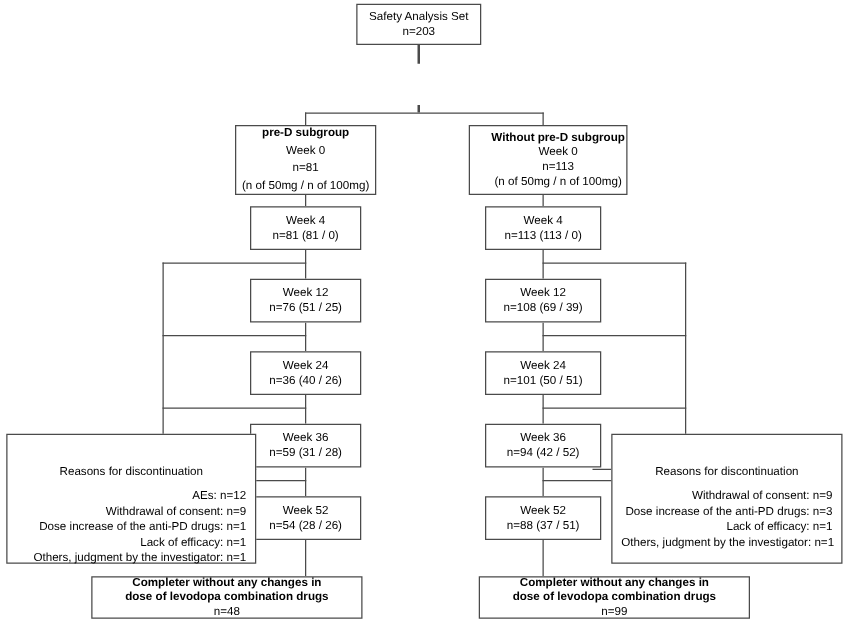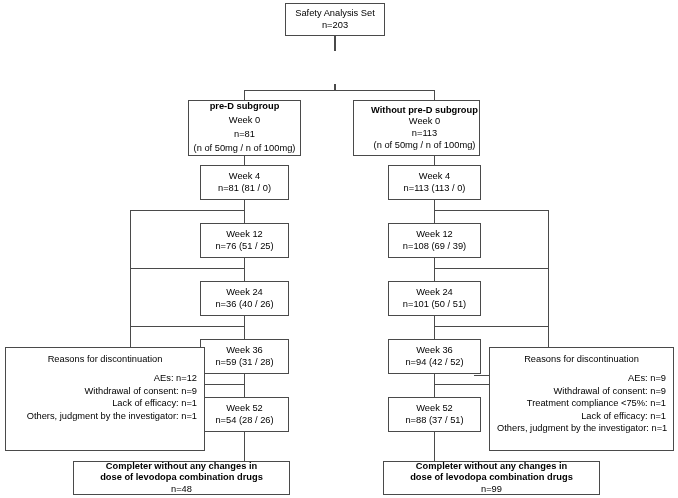--- a/index.html
+++ b/index.html
@@ -35,21 +35,21 @@
   .box .ln { display: block; white-space: nowrap; }
   .box .bold { font-weight: bold; }
   .reasons {
     position: absolute;
     box-sizing: border-box;
     border: 1.2px solid #4a4a4a;
     background: #ffffff;
     z-index: 3;
     font-size: 9.3px;
     line-height: 12.4px;
-    padding: 5px 7px 5px 7px;
+    padding: 23px 7px 5px 7px;
   }
   .reasons .title {
     text-align: center;
     display: block;
     margin-bottom: 7px;
     white-space: nowrap;
   }
   .reasons .ritem {
     text-align: right;
     display: block;
@@ -110,21 +110,21 @@
   </div>
 
 
   <div class="box" style="left:188px; top:100px; width:113px; height:56px;justify-content:space-between;">
     <span class="ln bold">pre-D subgroup</span>
     <span class="ln">Week 0</span>
     <span class="ln">n=81</span>
     <span class="ln">(n of 50mg / n of 100mg)</span>
   </div>
 
-  <div class="box" style="left:353px; top:100px; width:127px; height:56px;padding-left:16px;">
+  <div class="box" style="left:375px; top:100px; width:127px; height:56px;padding-left:16px;">
     <span class="ln bold">Without pre-D subgroup</span>
     <span class="ln">Week 0</span>
     <span class="ln">n=113</span>
     <span class="ln">(n of 50mg / n of 100mg)</span>
   </div>
 
   <div class="box" style="left:200px; top:165px; width:89px; height:35px;">
     <span class="ln">Week 4</span>
     <span class="ln">n=81 (81 / 0)</span>
   </div>
@@ -163,29 +163,29 @@
   </div>
   <div class="box" style="left:388px; top:397px; width:93px; height:35px;">
     <span class="ln">Week 52</span>
     <span class="ln">n=88 (37 / 51)</span>
   </div>
 
   <div class="reasons" style="left:5px; top:347px; width:200px; height:104px;">
     <span class="title">Reasons for discontinuation</span>
     <span class="ritem">AEs: n=12</span>
     <span class="ritem">Withdrawal of consent: n=9</span>
+    <span class="ritem">Dose increase of the anti-PD drugs: n=1</span>
     <span class="ritem">Lack of efficacy: n=1</span>
     <span class="ritem">Others, judgment by the investigator: n=1</span>
   </div>
 
   <div class="reasons" style="left:489px; top:347px; width:185px; height:104px;">
     <span class="title">Reasons for discontinuation</span>
-    <span class="ritem">AEs: n=9</span>
     <span class="ritem">Withdrawal of consent: n=9</span>
-    <span class="ritem">Treatment compliance &lt;75%: n=1</span>
+    <span class="ritem">Dose increase of the anti-PD drugs: n=3</span>
     <span class="ritem">Lack of efficacy: n=1</span>
     <span class="ritem">Others, judgment by the investigator: n=1</span>
   </div>
 
   <div class="box" style="left:73px; top:461px; width:217px; height:34px;">
     <span class="ln bold">Completer without any changes in</span>
     <span class="ln bold">dose of levodopa combination drugs</span>
     <span class="ln">n=48</span>
   </div>
 

